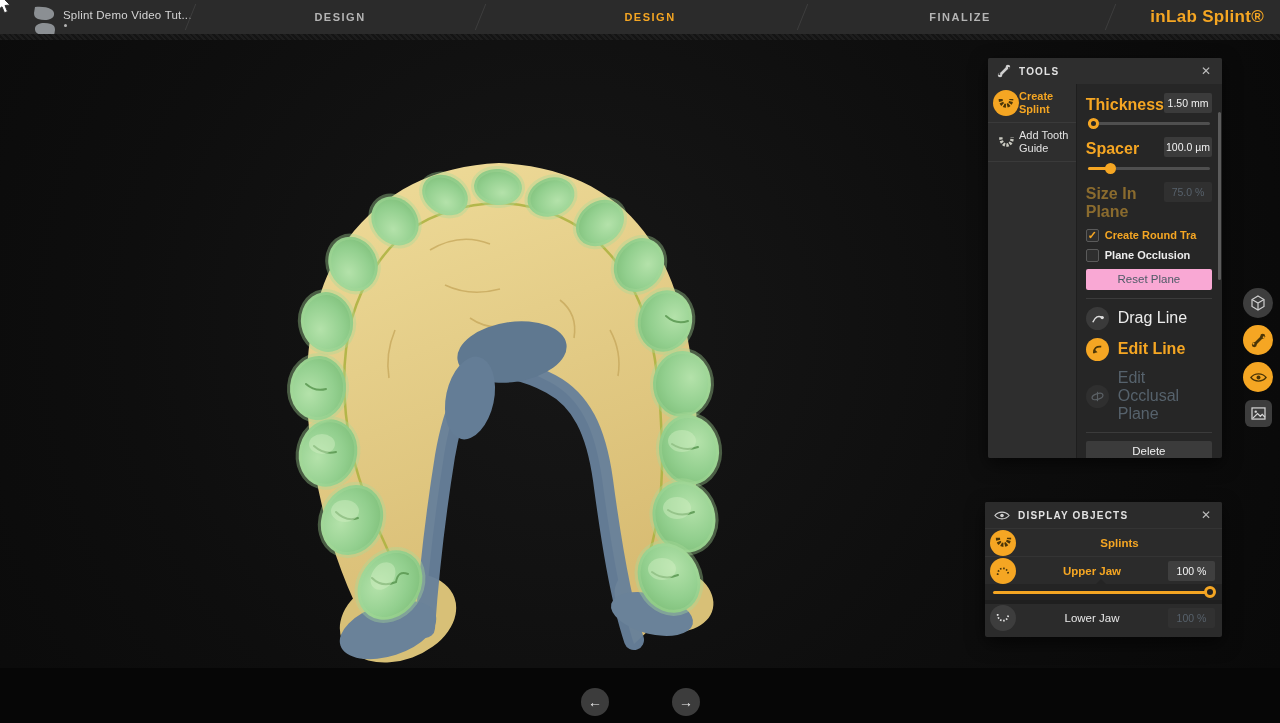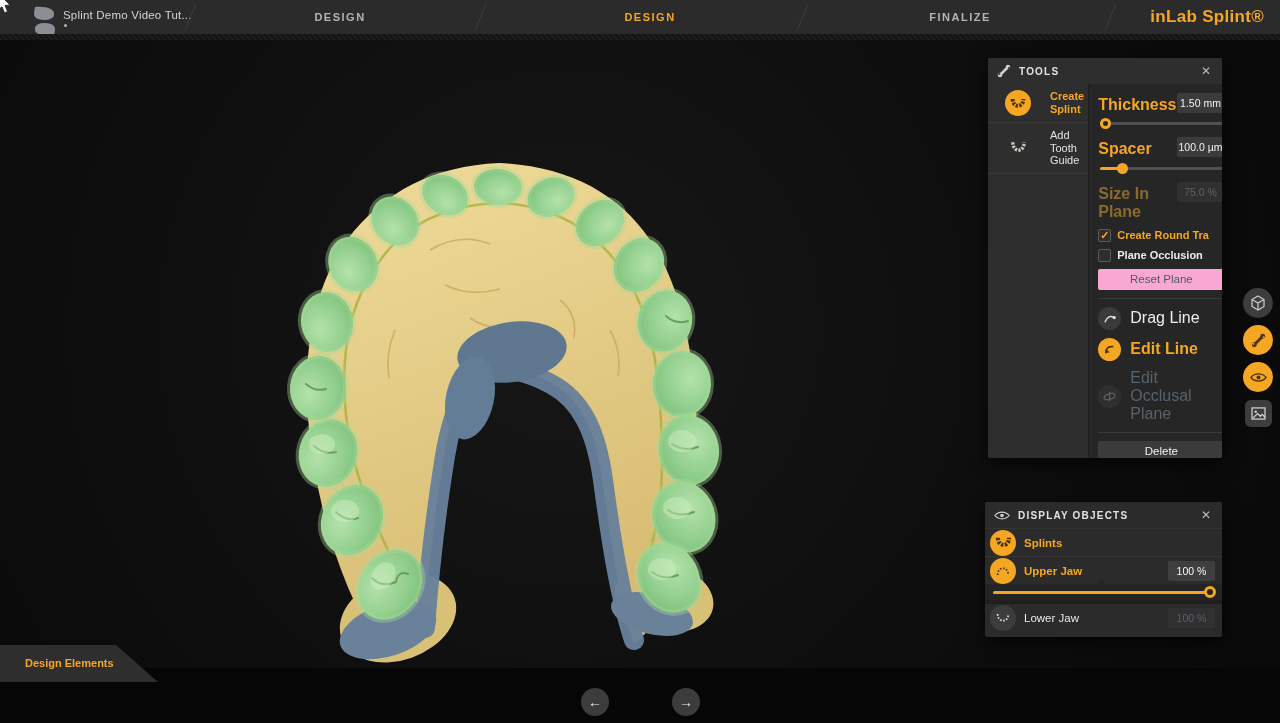--- a/index.html
+++ b/index.html
@@ -37,21 +37,21 @@
   .panel { position:absolute; background:#262626; border-radius:2px; box-shadow:0 6px 18px rgba(0,0,0,.6);
      z-index:40; overflow:hidden; }
   .panel-head { height:26px; display:flex; align-items:center; padding:0 9px; background:#2e2e2e; }
   .panel-head .ph-title { flex:1; font-size:10px; font-weight:bold; letter-spacing:1.2px; color:#e2e2e2; margin-left:8px; }
   .panel-close { color:#bdbdbd; font-size:12px; cursor:pointer; padding:0 2px; }
 
   
   #tools-panel { left:988px; top:58px; width:234px; height:400px; }
   .tools-body { display:flex; height:374px; }
   .tools-left { width:117px; background:#2e2e2e; border-right:1px solid #1e1e1e; }
-  .tool-item { display:flex; align-items:center; gap:19px; padding:6px 4px 6px 17px; border-bottom:1px solid #3a3a3a; cursor:pointer; }
+  .tool-item { display:flex; align-items:center; gap:0; padding:6px 4px 6px 5px; border-bottom:1px solid #3a3a3a; cursor:pointer; }
   .tool-item .t-label { font-size:11px; color:#e3e3e3; line-height:1.15; }
   .tool-item.active .t-label { color:#f5a623; font-weight:bold; }
   .tool-ic { width:26px; height:26px; min-width:26px; border-radius:50%; display:flex; align-items:center; justify-content:center; }
   .tool-ic.orange { background:#f5a623; }
   .tools-right { position:relative; flex:1; padding:9px 10px 0 9px; }
   .scrollbar { position:absolute; right:1px; top:28px; width:3px; height:168px; background:#5c5c5c; border-radius:2px; }
 
   .param-row { display:flex; justify-content:space-between; align-items:flex-start; margin-bottom:4px; }
   .p-label { font-size:16px; font-weight:bold; color:#f5a623; line-height:1.15; padding-top:3px; }
   .p-label.dim { color:#8a6b2e; }
@@ -87,21 +87,21 @@
   .lt-label.on { color:#f5a623; font-weight:bold; }
   .lt-label.dim { color:#56626c; }
 
   
   #display-panel { left:985px; top:502px; width:237px; height:135px; background:#2b2b2b; }
   .dp-row { position:relative; display:flex; align-items:center; gap:8px; height:28px; padding:0 7px 0 5px;
      border-top:1px solid #343434; cursor:pointer; }
   .dp-ic { width:26px; height:26px; min-width:26px; border-radius:50%; display:flex; align-items:center; justify-content:center; }
   .dp-ic.orange { background:#f5a623; }
   .dp-ic.dark { background:#3d3d3d; }
-  .dp-label { flex:1; font-size:11.5px; font-weight:bold; }
+  .dp-label { flex:1; font-size:11.5px; font-weight:bold;text-align:center; }
   .dp-label.on { color:#f5a623; }
   .dp-label.off { color:#e8e8e8; font-weight:normal; }
   .dp-value { width:47px; height:20px; border-radius:2px; font-size:10.5px; display:flex; align-items:center; justify-content:center; }
   .dp-value.on { background:#3f3f3f; color:#f5f5f5; }
   .dp-value.dim { background:#313131; color:#57616b; }
   .notch { position:absolute; left:110px; bottom:-1px; width:0; height:0;
      border-left:6px solid transparent; border-right:6px solid transparent; border-bottom:6px solid #242424; }
   .dp-sliderrow { position:relative; height:16px; background:#242424; cursor:pointer; }
   .dp-sliderrow .track { position:absolute; left:8px; right:8px; top:7px; height:3px; background:#f5a623; border-radius:2px; }
   .dp-sliderrow .handle { position:absolute; right:6px; top:2px; width:12px; height:12px; border-radius:50%;
@@ -394,23 +394,20 @@
   </div>
   <div class="rail-btn square" style="top:400px">
     <svg width="15" height="13" viewBox="0 0 16 14">
       <rect x="1" y="1" width="14" height="12" stroke="#d8d8d8" stroke-width="1.3" fill="none"></rect>
       <circle cx="5" cy="5" r="1.3" fill="#d8d8d8"></circle>
       <path d="M2,12 L7,7 L10,10 L12,8 L15,11" stroke="#d8d8d8" stroke-width="1.3" fill="none"></path>
     </svg>
   </div>
 
   <div class="bottombar"></div>
-  <div class="design-tab">
-    <span>Design Elements</span>
-  </div>
   <div class="nav-btn" style="left:581px">
     <span>←</span>
   </div>
   <div class="nav-btn" style="left:672px">
     <span>→</span>
   </div>
 
   <svg class="cursor" width="16" height="20" viewBox="0 0 16 20">
     <path d="M3,0 L13,10 L8,10.5 L10.5,16.5 L7.5,17.8 L5,11.8 L1.5,14.5 Z" fill="#fff" stroke="#333" stroke-width="1"></path>
   </svg>

